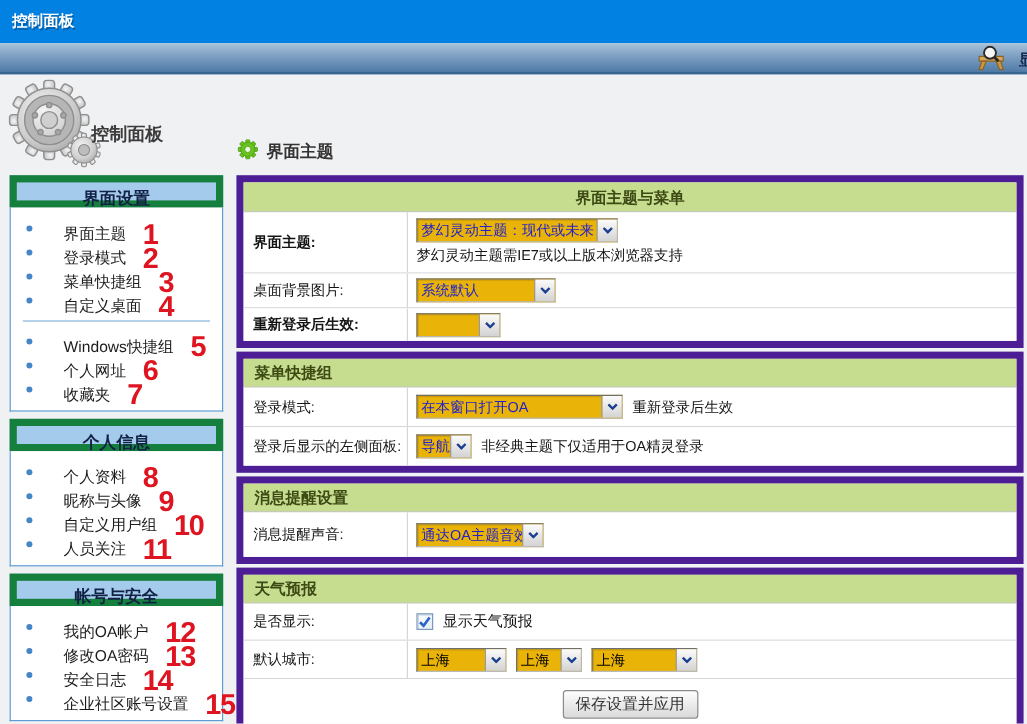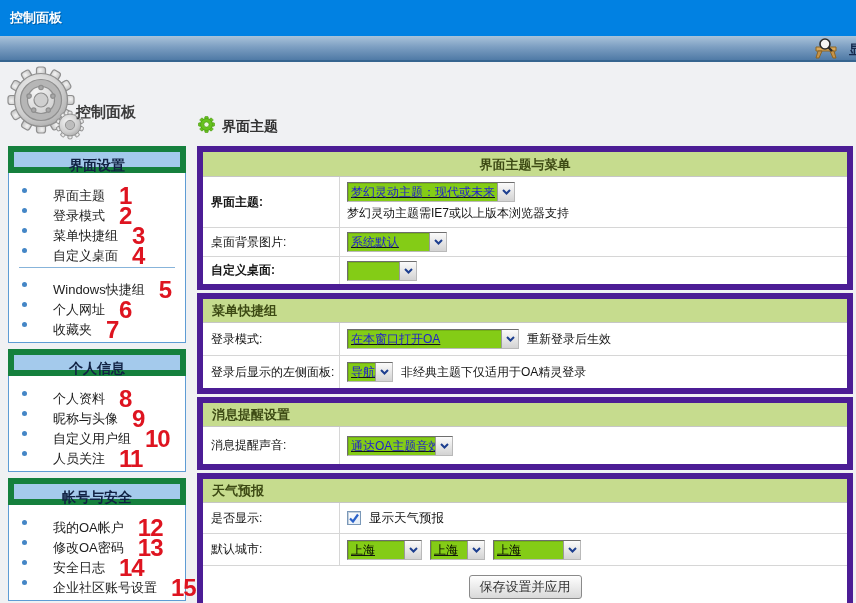--- a/index.html
+++ b/index.html
@@ -41,23 +41,23 @@
   .row { display:flex; border-bottom:1px solid #d6d6d6; background:#fff; }
   .row:last-child { border-bottom:none; }
   .lbl { width:137px; flex:0 0 137px; border-right:1px solid #d6d6d6; padding-left:8px; display:flex; align-items:center; font-size:12px; color:#141414; white-space:nowrap; }
   .lbl.b { font-weight:bold; }
   .val { flex:1; padding-left:7px; display:flex; align-items:center; gap:8px; font-size:12.5px; color:#141414; }
   .val.col { flex-direction:column; align-items:flex-start; justify-content:center; gap:3px; }
   .h51{height:51px} .h29{height:29px} .h27{height:27px} .h33{height:33px} .h32{height:32px} .h37{height:37px} .h31{height:31px} .h42{height:42px}
   .note { font-size:12px; color:#141414; }
 
   
-  .sel { display:inline-flex; align-items:stretch; height:20px; background:#84cc16;
+  .sel { display:inline-flex; align-items:stretch; height:20px; background:#eab308;
          border:1px solid #6e6e6e; border-right-color:#b9b9b9; border-bottom-color:#b9b9b9;
-         box-shadow:inset 1px 1px 0 rgba(0,0,0,.12); cursor:pointer; flex:0 0 auto;text-decoration:underline; }
+         box-shadow:inset 1px 1px 0 rgba(0,0,0,.12); cursor:pointer; flex:0 0 auto; }
   .sel .txt { flex:1; font-size:12px; line-height:18px; padding:0 3px; white-space:nowrap; overflow:hidden; color:#000; }
   .sel.blue .txt { color:#2121cd; }
   .sel .btn { width:17px; border-left:1px solid #9a9a9a; background:linear-gradient(#fbfbfb,#d3d3d3); display:flex; align-items:center; justify-content:center; }
 
   
   .cbx { width:14px; height:14px; background:linear-gradient(135deg,#ffffff,#e2ecf6); border:1px solid #7a98b8;
          box-shadow:inset 1px 1px 0 #c2cfdd; display:inline-flex; align-items:center; justify-content:center; cursor:pointer; flex:0 0 auto; }
 
   
   .save-btn { min-width:96px; height:24px; padding:0 10px; border:1px solid #8a8a8a; border-radius:3px;
@@ -211,32 +211,32 @@
                 <polyline points="1,1 4.5,4.5 8,1" stroke="#1d3f8f" stroke-width="2" fill="none"></polyline>
               </svg>
             </span>
         </span>
         <span class="note">梦幻灵动主题需IE7或以上版本浏览器支持</span>
       </div>
     </div>
     <div class="row h29">
       <div class="lbl">桌面背景图片:</div>
       <div class="val">
-        <span class="sel blue" style="width:100px">
+        <span class="sel blue" style="width:116px">
           <span class="txt">系统默认</span>
           <span class="btn">
               <svg width="9" height="6">
                 <polyline points="1,1 4.5,4.5 8,1" stroke="#1d3f8f" stroke-width="2" fill="none"></polyline>
               </svg>
             </span>
         </span>
       </div>
     </div>
     <div class="row h27">
-      <div class="lbl b">自定义桌面:</div>
+      <div class="lbl b">重新登录后生效:</div>
       <div class="val">
         <span class="sel" style="width:70px">
           <span class="txt"></span>
           <span class="btn">
               <svg width="9" height="6">
                 <polyline points="1,1 4.5,4.5 8,1" stroke="#1d3f8f" stroke-width="2" fill="none"></polyline>
               </svg>
             </span>
         </span>
       </div>

